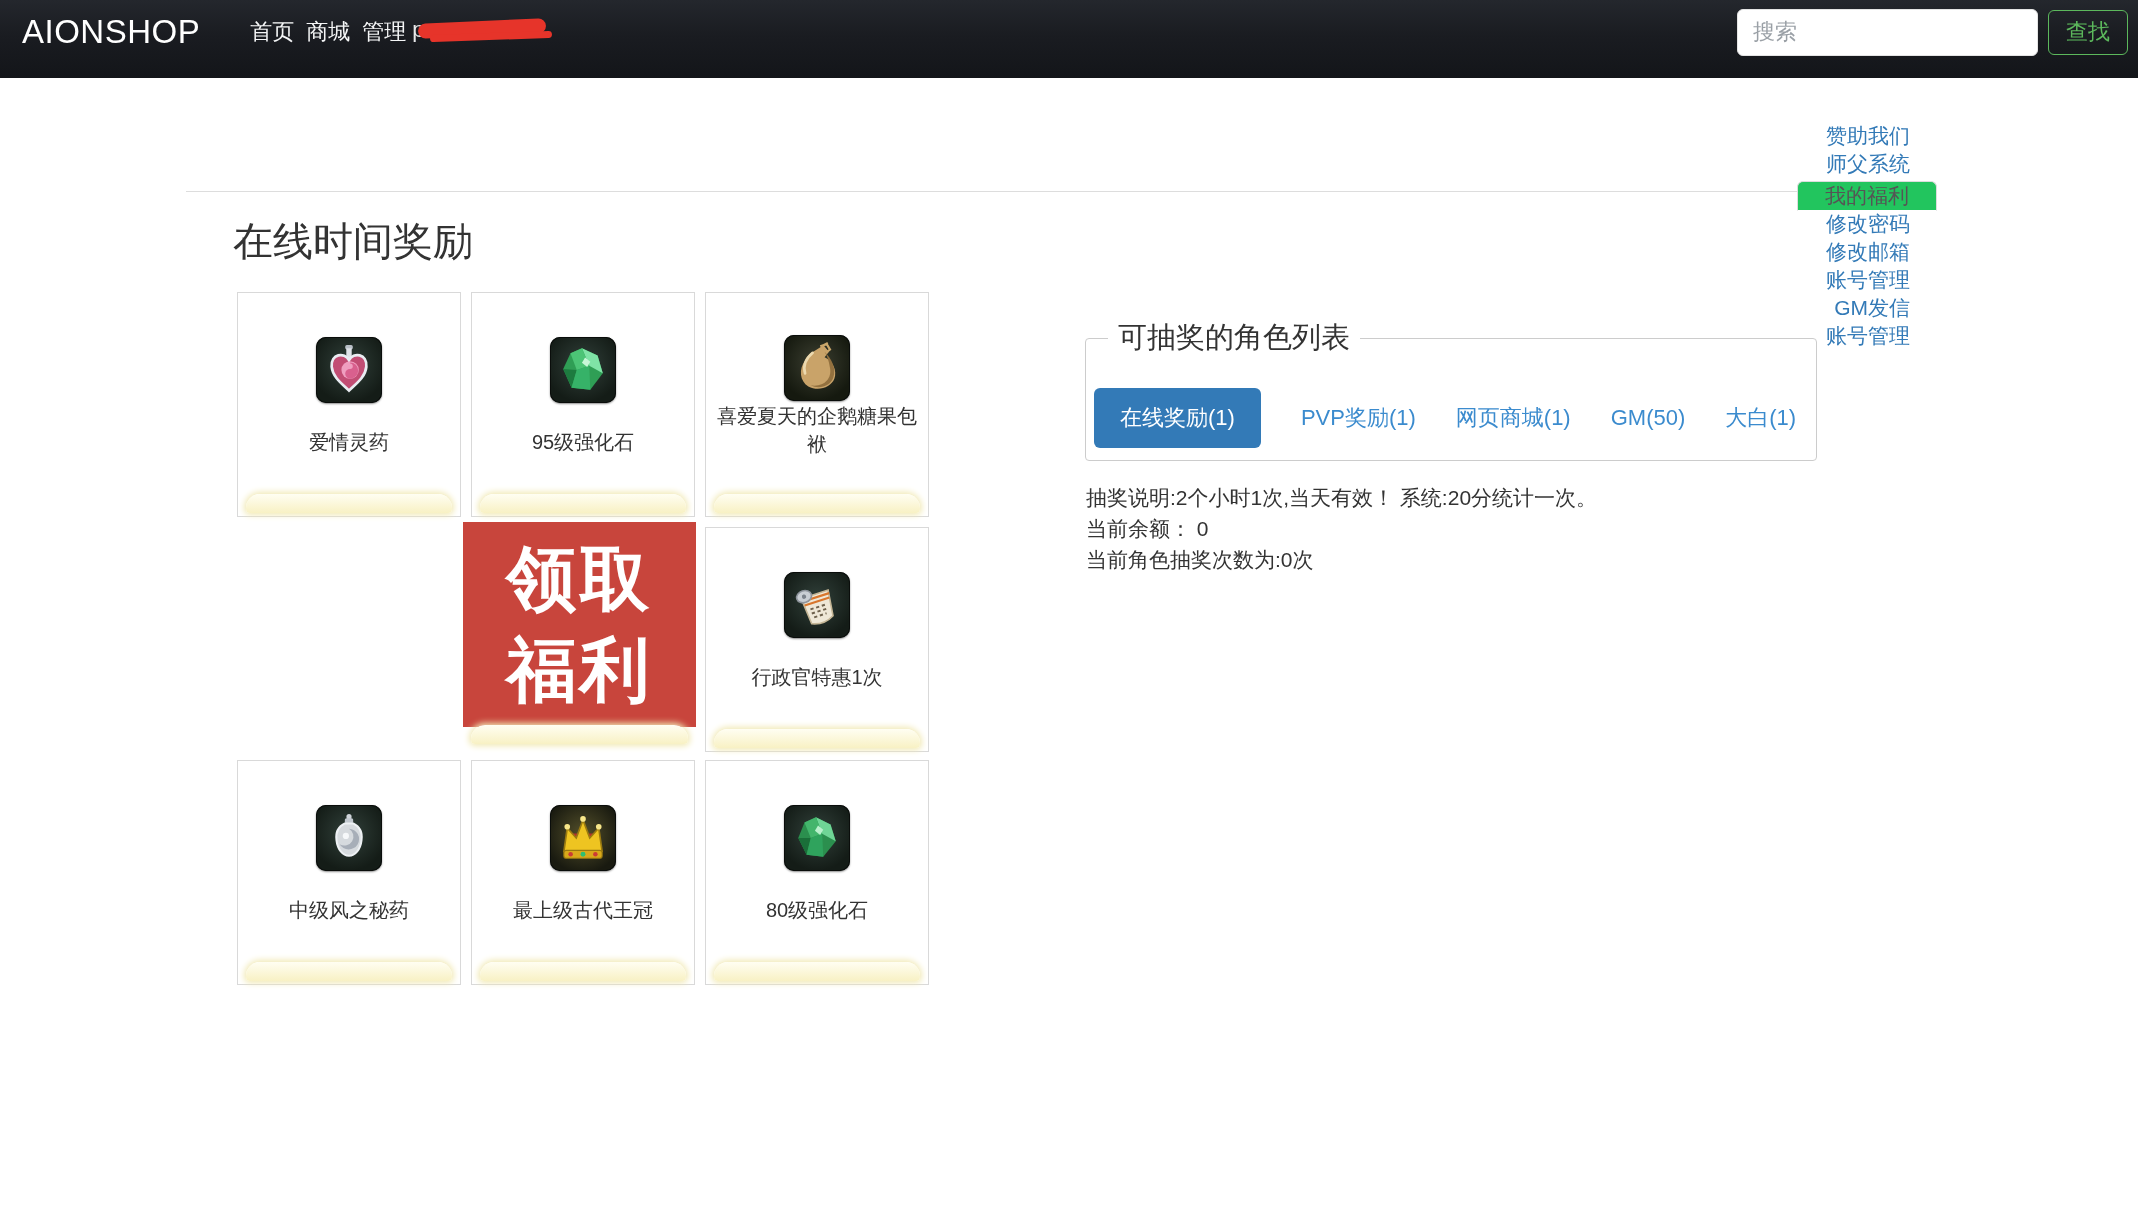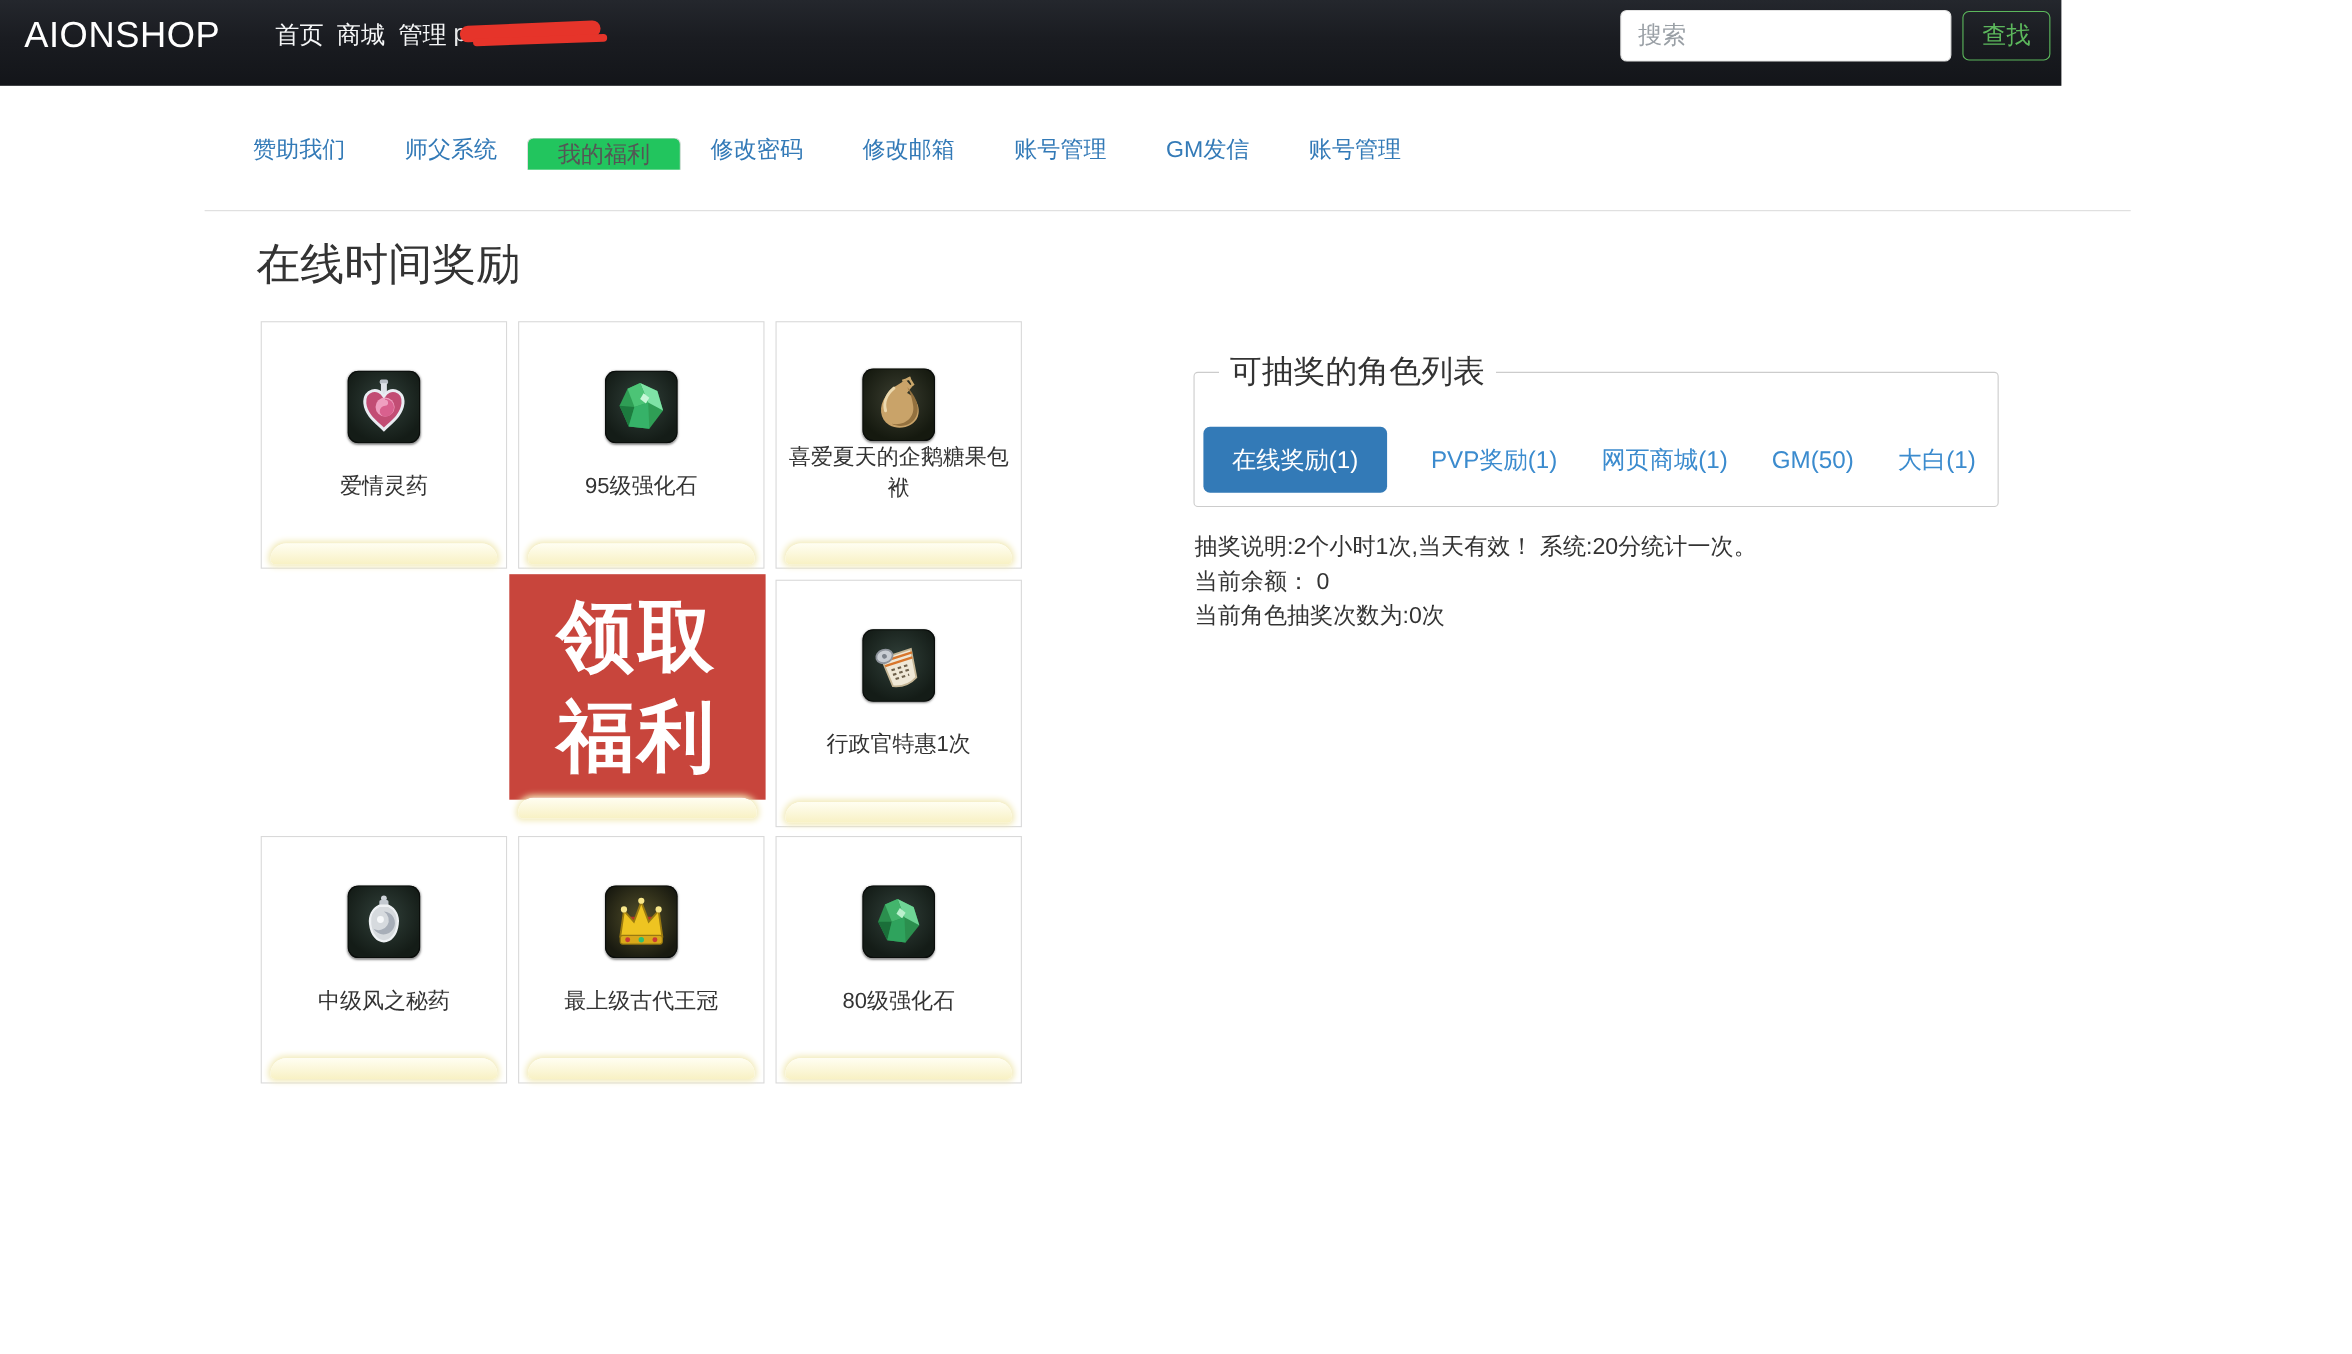--- a/index.html
+++ b/index.html
@@ -5,21 +5,21 @@
   * { box-sizing: border-box; }
   html,body { margin:0; padding:0; }
   body {
     width:2138px; height:1231px; background:#fff;
     font-family:"Liberation Sans", sans-serif; color:#333;
     position:relative; overflow:hidden;
   }
 
   
   .navbar {
-    position:absolute; top:0; left:0; width:1874px; height:78px;
+    position:absolute; top:0; left:0; width:2138px; height:78px;
     background:linear-gradient(180deg,#24272d 0%, #1a1c21 45%, #131519 100%);
     display:flex; align-items:center; padding:0 10px 14px 22px;
   }
   .brand { color:#fff; font-size:33px; letter-spacing:.5px; cursor:pointer; }
   .nav-links { display:flex; align-items:center; margin-left:50px; gap:12px; }
   .nav-links a { color:#f5f6f7; font-size:22px; text-decoration:none; cursor:pointer; }
   .redacted { position:relative; width:140px; height:34px; display:block; }
   .redacted .peek { position:absolute; color:#e8e9ea; font-size:22px; top:2px; }
   .peek-l { left:-6px; } .peek-r { right:14px; top:-2px; }
   .scribble { position:absolute; background:#e6342a; }
@@ -34,21 +34,21 @@
   .search-input::placeholder { color:#9aa0a6; }
   .search-btn {
     width:80px; height:45px; background:transparent; border:1px solid #5cb85c;
     color:#5cb85c; border-radius:6px; font-size:22px; cursor:pointer;
     font-family:"Liberation Sans", sans-serif;
   }
 
   
   .tabbar {
     position:absolute; left:186px; top:122px; width:1751px; height:70px;
-    border-bottom:1px solid #ddd; display:flex; align-items:flex-start; padding-left:17px;
+    border-bottom:1px solid #ddd; display:flex; align-items:flex-end; padding-left:17px;flex-direction:column;
   }
   .tab {
     display:flex; align-items:center; padding:0 27px; font-size:21px;
     color:#337ab7; cursor:pointer; text-decoration:none;
   }
   .tab.active {
     background:#22c55e; border:1px solid #ddd; border-bottom:1px solid #fff;
     border-radius:6px 6px 0 0; color:#555; margin-top:3px; margin-bottom:-1px; z-index:2;
   }
 

